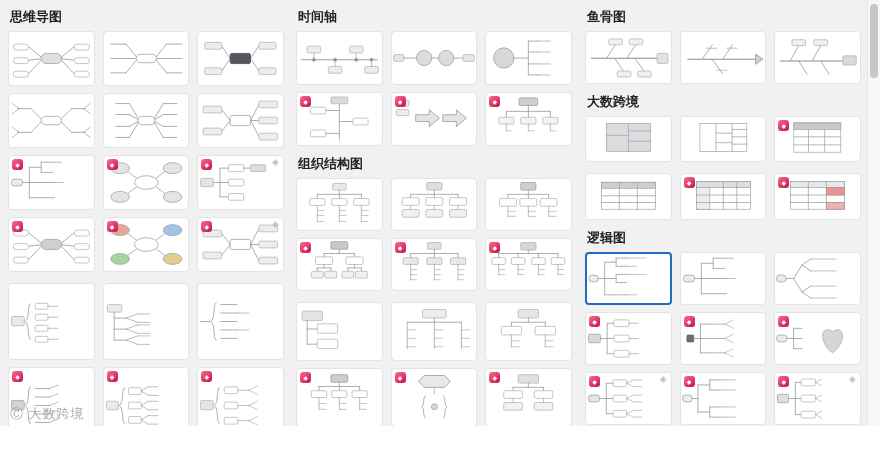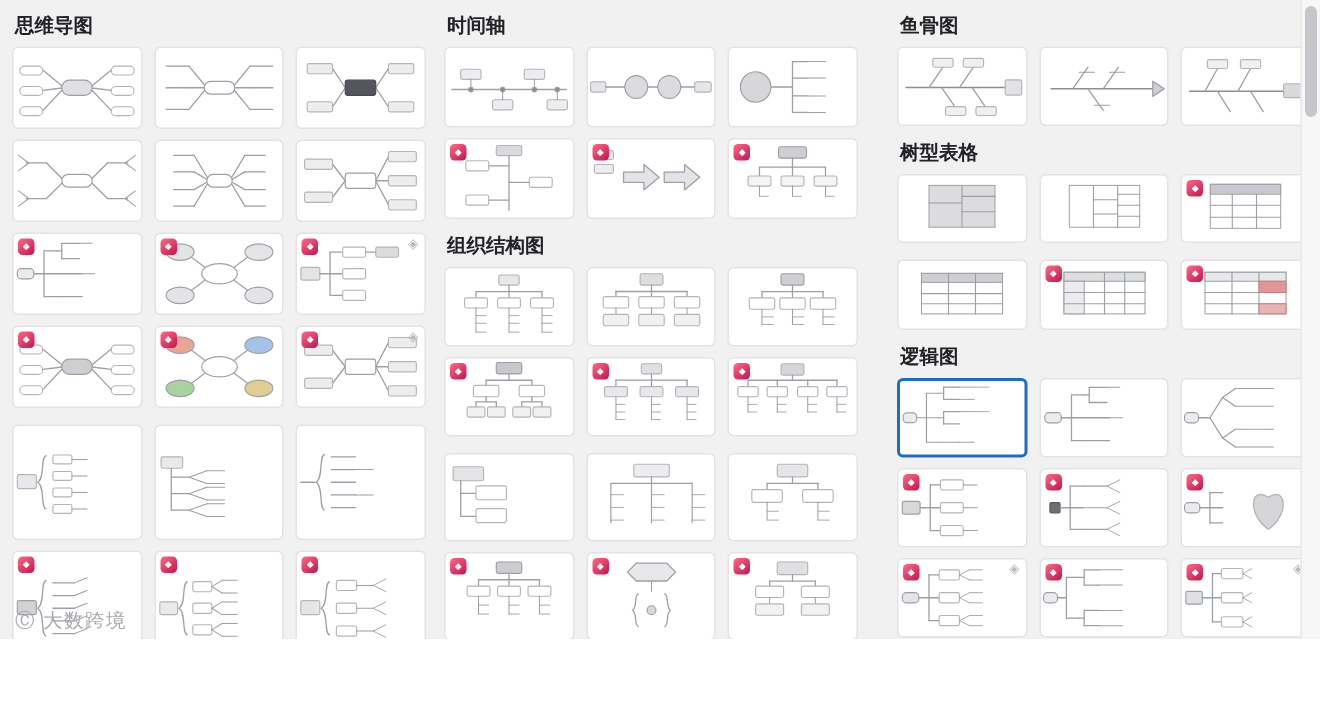--- a/index.html
+++ b/index.html
@@ -1,21 +1,21 @@
 <!DOCTYPE html>
 <html style="--sel: #1e6dc0;"><head>
 <meta charset="utf-8">
 <style>
   *{margin:0;padding:0;box-sizing:border-box}
   html,body{width:880px;height:470px;overflow:hidden;background:#fff}
   .stage{position:relative;width:880px;height:426px;background:#f1f1f2;font-family:"Liberation Sans",sans-serif;overflow:hidden}
   .col{position:absolute;top:6px;width:276px}
   #col-left{left:8px}
   #col-mid{left:296px}
-  #col-right{left:598px}
+  #col-right{left:585px}
   .section{margin-bottom:11px}
   .section-title{font-size:13px;font-weight:700;color:#222226;line-height:1;margin:4px 0 8px 2px}
   .grid{display:grid;grid-template-columns:repeat(3,1fr);gap:7px 8px}
   .thumb{position:relative;height:54px;background:#fff;border:1px solid #e3e3e5;border-radius:4px;cursor:pointer;overflow:hidden}
   .thumb.selected{border:2px solid var(--sel,#1e6dc0)}
   .prev{position:absolute;inset:0;width:100%;height:100%}
   .badge{position:absolute;top:3px;left:3px;width:11px;height:11px;border-radius:3px;display:flex;align-items:center;justify-content:center;color:#fff;font-size:6px;line-height:1}
   .corner{position:absolute;top:2px;right:4px;font-size:9px;color:#b7bac0;line-height:1}
   .s-mindmap .thumb{height:55px}
   .s-bracket .thumb{height:77px}
@@ -732,21 +732,21 @@
               <line x1="44" y1="34" x2="54" y2="16" stroke="#9aa0a6" stroke-width="1" stroke-linecap="round"></line>
               <line x1="28" y1="34" x2="38" y2="50" stroke="#9aa0a6" stroke-width="1" stroke-linecap="round"></line>
               <line x1="54" y1="34" x2="64" y2="50" stroke="#9aa0a6" stroke-width="1" stroke-linecap="round"></line>
               <rect x="20" y="9" width="16" height="7" rx="1.5" fill="#f0f0f1" stroke="#b4b4ba" stroke-width="0.9"></rect>
               <rect x="46" y="9" width="16" height="7" rx="1.5" fill="#f0f0f1" stroke="#b4b4ba" stroke-width="0.9"></rect>
             </svg>
           </div>
         </div>
       </div>
       <div class="section s-treetable">
-        <div class="section-title">树型表格</div>
+        <div class="section-title">大数跨境</div>
         <div class="grid">
           <div class="thumb">
             <svg viewBox="0 0 100 60" preserveAspectRatio="xMidYMid meet" class="prev">
               <rect x="20" y="9" width="60" height="38" rx="0" fill="#dcdcdf" stroke="#9aa0a6" stroke-width="0.9"></rect>
               <line x1="50" y1="9" x2="50" y2="47" stroke="#9aa0a6" stroke-width="1" stroke-linecap="round"></line>
               <line x1="20" y1="25" x2="50" y2="25" stroke="#9aa0a6" stroke-width="1" stroke-linecap="round"></line>
               <line x1="50" y1="19" x2="80" y2="19" stroke="#9aa0a6" stroke-width="1" stroke-linecap="round"></line>
               <line x1="50" y1="33" x2="80" y2="33" stroke="#9aa0a6" stroke-width="1" stroke-linecap="round"></line>
             </svg>
           </div>

